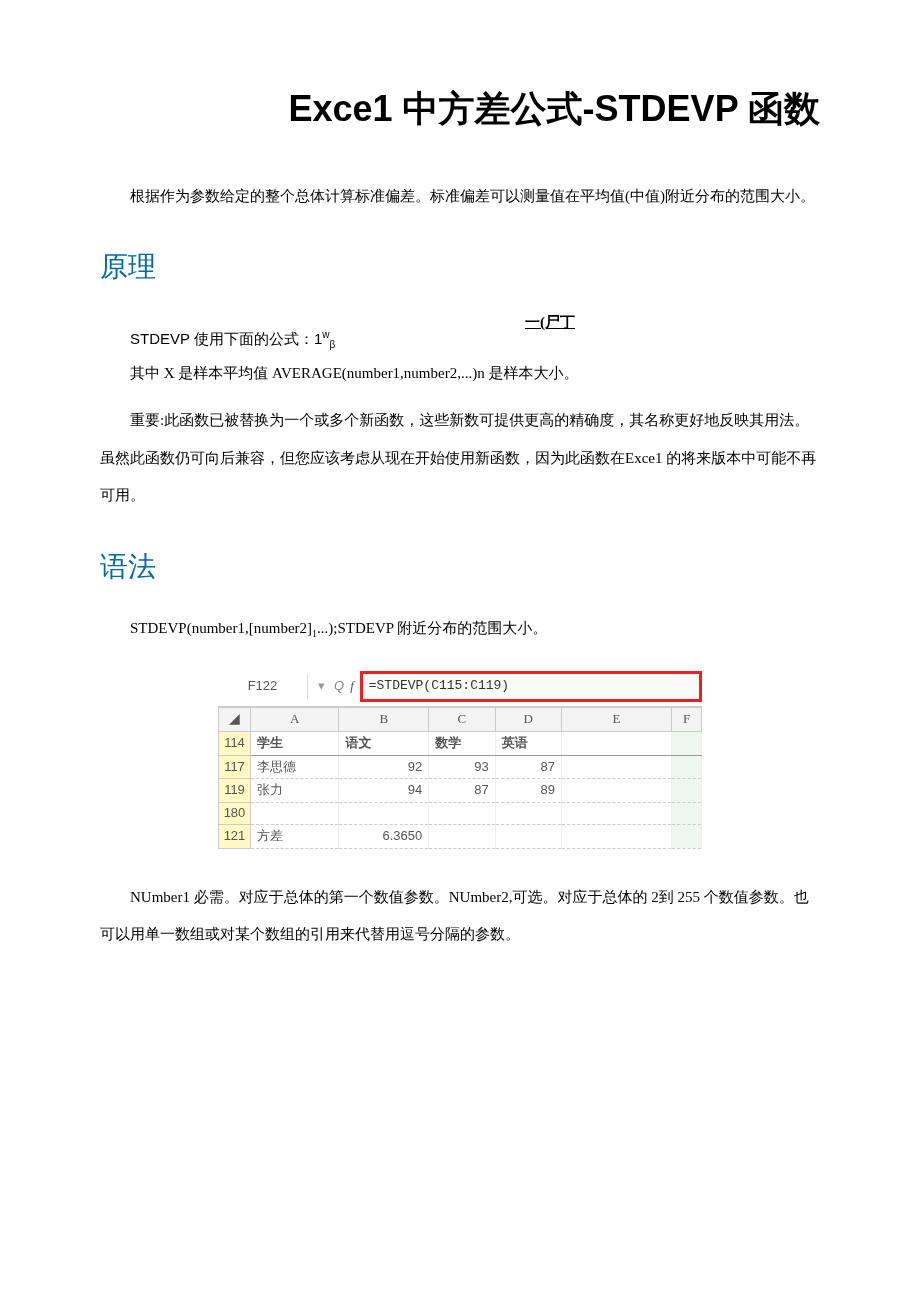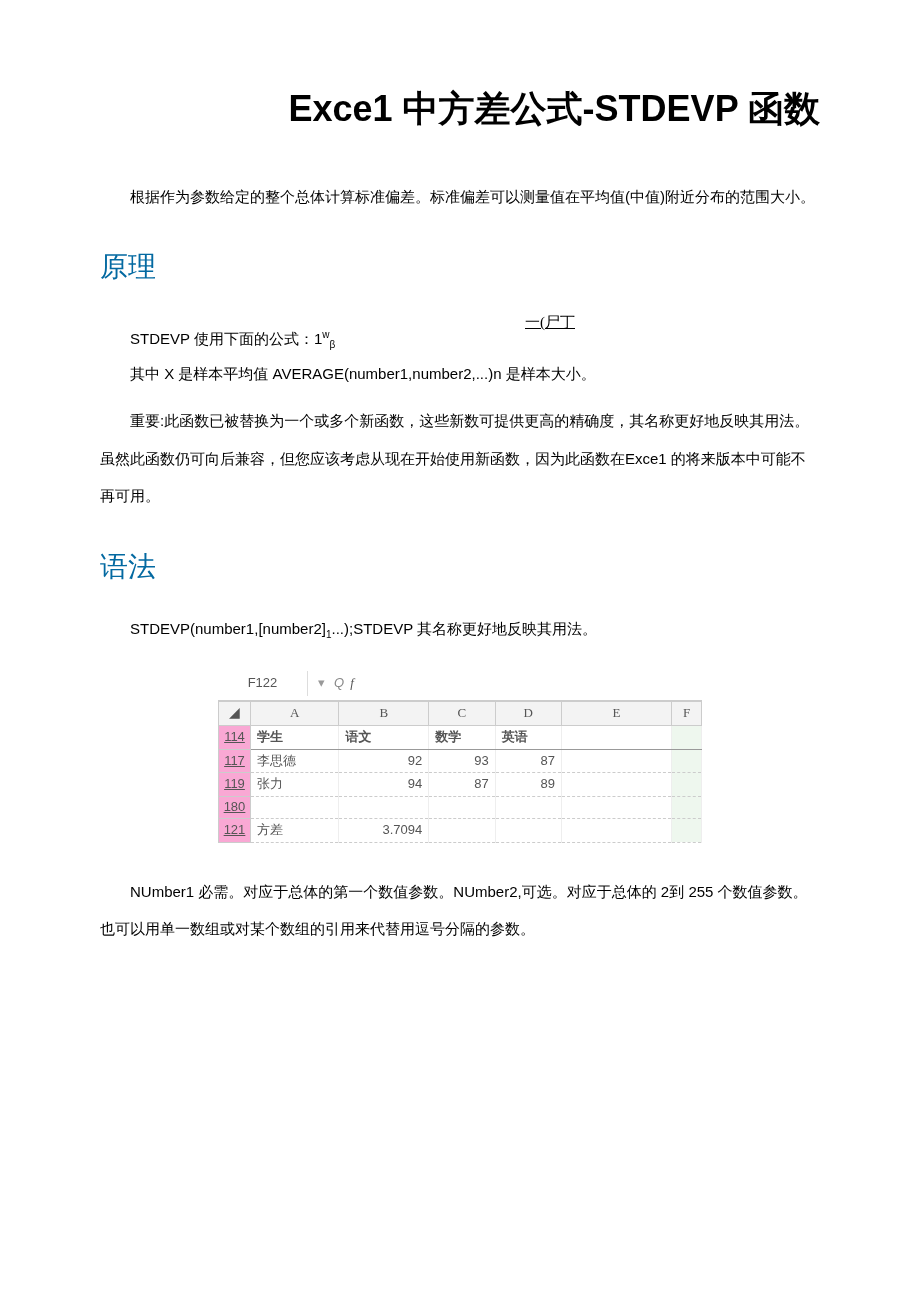--- a/index.html
+++ b/index.html
@@ -16,35 +16,37 @@
     font-size: 36px;
     font-weight: bold;
     text-align: right;
     margin-bottom: 40px;
   }
   .para {
     font-size: 15px;
     line-height: 2.5;
     text-indent: 2em;
     margin-bottom: 10px;
+    font-family: Liberation Serif, serif;
   }
   .section-head {
     font-family: "SimSun", serif;
     font-size: 28px;
     color: #0369a1;
     margin: 30px 0 20px 0;
     font-weight: normal;
   }
   .formula-area {
     text-align: center;
     font-family: "SimSun", serif;
     font-size: 15px;
     text-decoration: underline;
     margin-bottom: -10px;
     padding-left: 180px;
+    font-weight: bold;
   }
   .formula-line {
     font-size: 15px;
     text-indent: 2em;
     line-height: 2;
   }
   .sub { font-size: 10px; vertical-align: sub; }
   .sup { font-size: 10px; vertical-align: super; }
   .table-wrap {
     width: 484px;
@@ -100,27 +102,26 @@
   }
   .grid th.colhead {
     background: #f3f3f3;
     border: 1px solid #ccc;
     font-weight: normal;
     color: #555;
     padding: 1px 4px;
     font-family: serif;
   }
   .grid td.rowhead {
-    background: #f9a8d4;
+    background: #fef9c3;
     border: 1px solid #ccc;
     text-align: center;
     color: #555;
     width: 32px;
     font-family: Arial, sans-serif;
-    text-decoration: underline;
   }
   .grid td.cell {
     border-bottom: 1px dashed #ccc;
     border-right: 1px solid #eee;
     padding: 1px 6px;
     font-family: "SimSun", serif;
     white-space: nowrap;
   }
   .grid td.cell.num { text-align: right; font-family: Arial, sans-serif; }
   .grid tr.hdrow td.cell { font-weight: bold; border-bottom: 1px solid #999; }
@@ -141,30 +142,31 @@
   <span>STDEVP 使用下面的公式：1</span><span class="sup">w</span><span class="sub">β</span>
 </p>
 
 <p class="para">其中 X 是样本平均值 AVERAGE(number1,number2,...)n 是样本大小。</p>
 
 <p class="para">重要:此函数已被替换为一个或多个新函数，这些新数可提供更高的精确度，其名称更好地反映其用法。虽然此函数仍可向后兼容，但您应该考虑从现在开始使用新函数，因为此函数在Exce1 的将来版本中可能不再可用。</p>
 
 <h2 class="section-head">语法</h2>
 
 <p class="para">
-  <span>STDEVP(number1,[number2]</span><span class="sub">1</span><span>...);STDEVP 其名称更好地反映其用法。</span>
+  <span>STDEVP(number1,[number2]</span><span class="sub">1</span><span>...);STDEVP 附近分布的范围大小。</span>
 </p>
 
 <div class="table-wrap">
   <div class="name-row">
     <div class="name-box">F122</div>
     <div class="dropdown-arrow">▾</div>
     <div class="fx-area">
       <span class="fx-icons">Q</span>
       <span class="fx-i">f</span>
+      <div class="formula-box">=STDEVP(C115:C119)</div>
     </div>
   </div>
   <table class="grid">
     <tbody>
         <tr>
       <th class="corner">◢</th>
       <th class="colhead">A</th>
       <th class="colhead">B</th>
       <th class="colhead">C</th>
       <th class="colhead">D</th>
@@ -203,21 +205,21 @@
       <td class="cell"></td>
       <td class="cell"></td>
       <td class="cell"></td>
       <td class="cell"></td>
       <td class="cell col-E"></td>
       <td class="cell col-F"></td>
     </tr>
     <tr>
       <td class="rowhead">121</td>
       <td class="cell">方差</td>
-      <td class="cell num">3.7094</td>
+      <td class="cell num">6.3650</td>
       <td class="cell"></td>
       <td class="cell"></td>
       <td class="cell col-E"></td>
       <td class="cell col-F"></td>
     </tr>
   </tbody>
     </table>
 </div>
 
 <p class="para">NUmber1 必需。对应于总体的第一个数值参数。NUmber2,可选。对应于总体的 2到 255 个数值参数。也可以用单一数组或对某个数组的引用来代替用逗号分隔的参数。</p>

